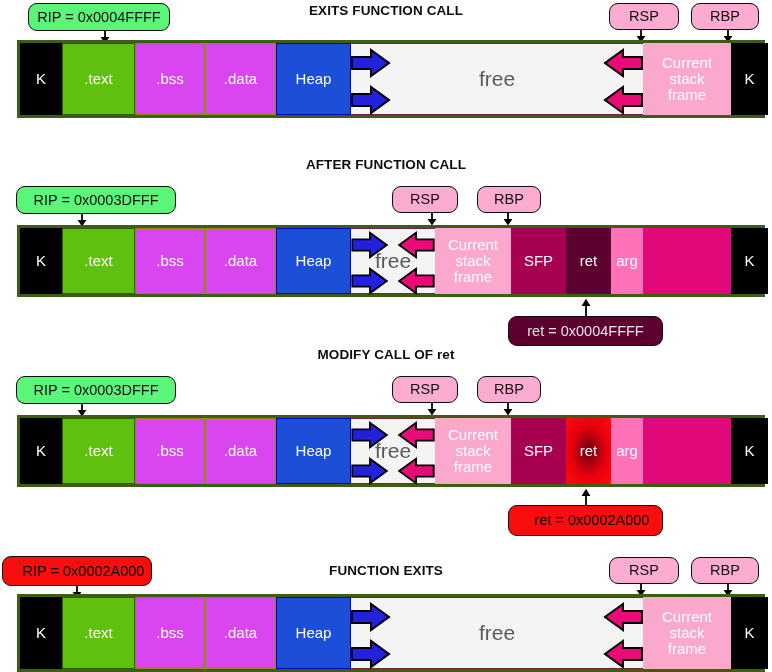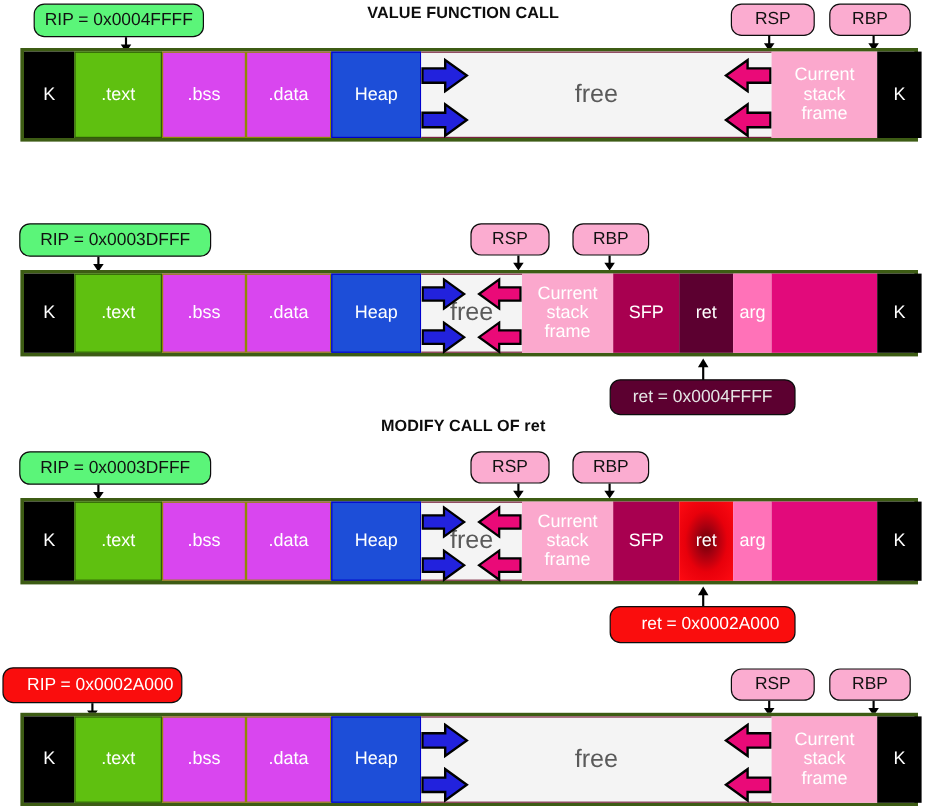--- a/index.html
+++ b/index.html
@@ -75,32 +75,32 @@
     box-sizing:border-box;
     display:flex;align-items:center;justify-content:center;
     border-radius:9px;
     font-size:14.5px;
     white-space:nowrap;
     line-height:1;
   }
   .callout.green{background:#5bf579;border:1.7px solid #0d0d0d;color:#111111;}
   .callout.pink{background:#fbacd0;border:1.7px solid #0d0d0d;color:#111111;}
   .callout.maroon{background:#5c0030;border:1.7px solid #0d0d0d;color:#e5e5e5;}
-  .callout.red{background:#fa0d0d;border:1.7px solid #0d0d0d;color:#ffffff;padding-left:13px;}
+  .callout.red{background:#fa0d0d;border:1.7px solid #0d0d0d;color:#000000;padding-left:13px;}
 
   
   .conn{position:absolute;}
   .conn svg{display:block;overflow:visible;}
 </style>
 </head>
 <body>
 
 <div class="stage">
 
-  <div class="sec-title" style="left:200px;top:3px;width:372px;">VALUE FUNCTION CALL</div>
+  <div class="sec-title" style="left:200px;top:3px;width:372px;">EXITS FUNCTION CALL</div>
 
   <div class="callout green" style="left:28px;top:3px;width:142px;height:28px;">RIP = 0x0004FFFF</div>
 
   <div class="callout pink" style="left:609px;top:3px;width:70px;height:27px;">RSP</div>
 
   <div class="callout pink" style="left:691px;top:3px;width:68px;height:27px;">RBP</div>
 
   <div class="conn" style="left:98px;top:31px;">
     <svg width="14" height="13" viewBox="0 0 14 13">
         <path d="M7 0 L7 7" stroke="#000" stroke-width="1.8" fill="none"></path>
@@ -147,20 +147,21 @@
           <path d="M39 9 L20 9 L20 2 L2 15 L20 28 L20 21 L39 21 Z" fill="#ea0a78" stroke="#000" stroke-width="2"></path>
         </svg>
     </div>
     <div class="arw" style="left:583px;top:42px;">
       <svg width="40" height="30" viewBox="0 0 40 30">
           <path d="M39 9 L20 9 L20 2 L2 15 L20 28 L20 21 L39 21 Z" fill="#ea0a78" stroke="#000" stroke-width="2"></path>
         </svg>
     </div>
   </div>
 
+  <div class="sec-title" style="left:200px;top:157px;width:372px;">AFTER FUNCTION CALL</div>
 
   <div class="callout green" style="left:16px;top:186px;width:160px;height:28px;">RIP = 0x0003DFFF</div>
 
   <div class="callout pink" style="left:392px;top:186px;width:66px;height:27px;">RSP</div>
 
   <div class="callout pink" style="left:477px;top:186px;width:64px;height:27px;">RBP</div>
 
   <div class="conn" style="left:75px;top:214px;">
     <svg width="14" height="13" viewBox="0 0 14 13">
         <path d="M7 0 L7 7" stroke="#000" stroke-width="1.8" fill="none"></path>
@@ -294,20 +295,21 @@
 
   <div class="conn" style="left:579px;top:488px;">
     <svg width="14" height="20" viewBox="0 0 14 20">
         <path d="M7 19 L7 6" stroke="#000" stroke-width="1.8" fill="none"></path>
         <path d="M2.6 8 L7 0.8 L11.4 8 Z" fill="#000"></path>
       </svg>
   </div>
 
   <div class="callout red" style="left:508px;top:505px;width:155px;height:31px;">ret = 0x0002A000</div>
 
+  <div class="sec-title" style="left:200px;top:563px;width:372px;">FUNCTION EXITS</div>
 
   <div class="callout red" style="left:2px;top:556px;width:150px;height:30px;">RIP = 0x0002A000</div>
 
   <div class="callout pink" style="left:609px;top:557px;width:70px;height:27px;">RSP</div>
 
   <div class="callout pink" style="left:691px;top:557px;width:68px;height:27px;">RBP</div>
 
   <div class="conn" style="left:70px;top:586px;">
     <svg width="14" height="13" viewBox="0 0 14 13">
         <path d="M7 0 L7 7" stroke="#000" stroke-width="1.8" fill="none"></path>

